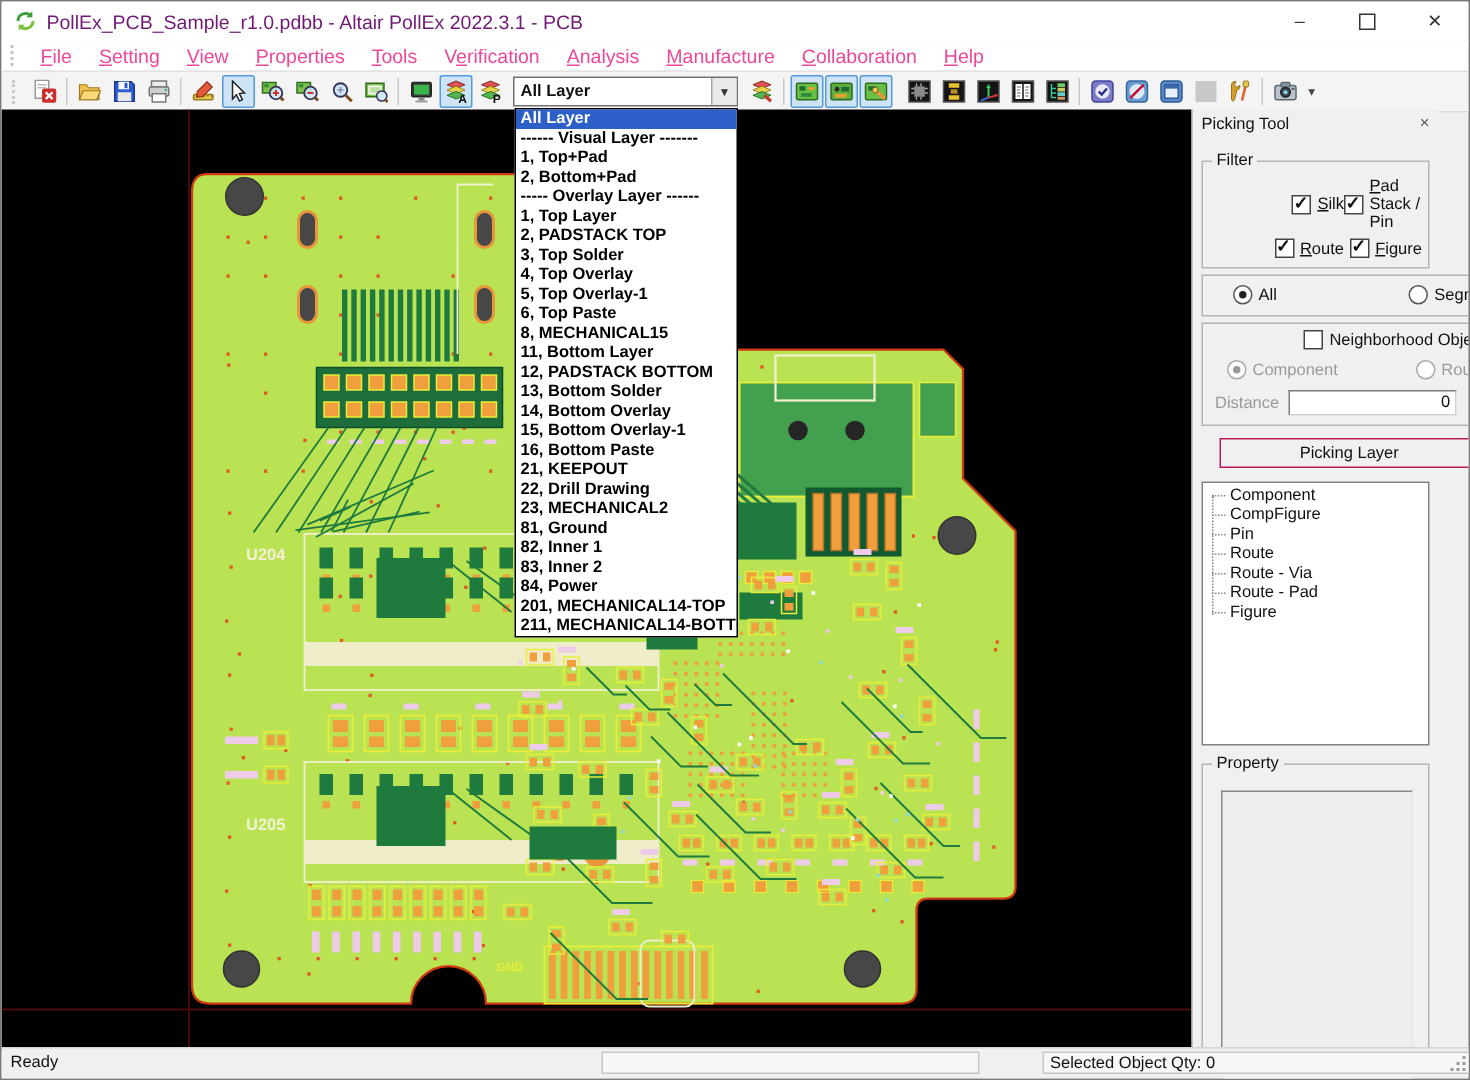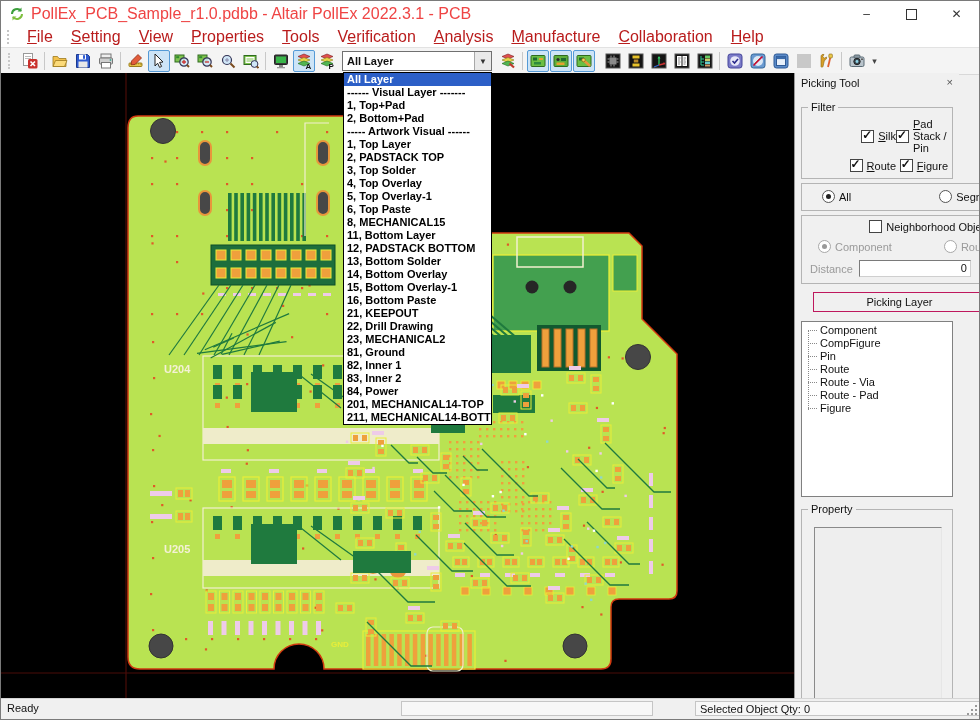--- a/index.html
+++ b/index.html
@@ -3,29 +3,29 @@
 <meta charset="utf-8">
 <style>
   html,body{margin:0;padding:0;background:#666;}
   #window{position:relative;width:980px;height:720px;background:#f0f0f0;overflow:hidden;
     font-family:"Liberation Sans",sans-serif;font-size:12px;color:#111;
     border:1px solid #7a7a7a;box-sizing:border-box;}
   
   #titlebar{position:absolute;left:0;top:0;right:0;height:26px;background:#fff;
     display:flex;align-items:center;border-bottom:1px solid #e8e8e8;}
   #titlebar .appicon{width:16px;height:16px;margin:0 6px 0 8px;}
-  #titlebar .title{font-size:16px;color:#ef4444;}
+  #titlebar .title{font-size:13px;color:#701a75;}
   #titlebar .spacer{flex:1;}
   .wbtn{width:45px;height:26px;display:flex;align-items:center;justify-content:center;color:#333;font-size:12px;}
   .wbtn .mbox{width:9px;height:9px;border:1px solid #333;display:block;}
   
   #menubar{position:absolute;left:0;top:26px;right:0;height:20px;background:#fff;
     display:flex;align-items:center;padding-left:2px;}
   #menubar .grip{width:5px;height:14px;border-left:2px dotted #c5c5c5;margin:0 4px;}
-  .menu-item{padding:2px 9px;font-size:16px;color:#b91c1c;}
+  .menu-item{padding:2px 9px;font-size:13px;color:#ec4899;}
   .u{text-decoration:underline;}
   
   #toolbar{position:absolute;left:0;top:46px;right:0;height:26px;background:#f4f4f4;
     border-top:1px solid #e2e2e2;border-bottom:1px solid #d8d8d8;display:flex;align-items:center;padding-left:4px;}
   #toolbar .grip{width:5px;height:16px;border-left:2px dotted #c8c8c8;margin:0 3px;}
   .tbtn{width:22px;height:22px;margin:0 0.5px;display:flex;align-items:center;justify-content:center;
     border:1px solid transparent;border-radius:2px;box-sizing:border-box;}
   .tbtn.active{background:#cde4f7;border-color:#559ad6;}
   .tbtn svg{display:block;}
   .tsep{width:1px;height:18px;background:#c8c8c8;margin:0 3px;}
@@ -1163,21 +1163,21 @@
           <text x="330" y="574" font-size="8" font-weight="bold" font-family="Liberation Sans, sans-serif" fill="#e9ee39">GND</text>
         </g>
       </svg>
     </div>
 
   <div id="layer-list" style="left: 342px; top: 71px; width: 149px;">
       <div class="ddrow sel">All Layer</div>
       <div class="ddrow">------ Visual Layer -------</div>
       <div class="ddrow">1, Top+Pad</div>
       <div class="ddrow">2, Bottom+Pad</div>
-      <div class="ddrow">----- Artwork Visual ------</div>
+      <div class="ddrow">----- Overlay Layer ------</div>
       <div class="ddrow">1, Top Layer</div>
       <div class="ddrow">2, PADSTACK TOP</div>
       <div class="ddrow">3, Top Solder</div>
       <div class="ddrow">4, Top Overlay</div>
       <div class="ddrow">5, Top Overlay-1</div>
       <div class="ddrow">6, Top Paste</div>
       <div class="ddrow">8, MECHANICAL15</div>
       <div class="ddrow">11, Bottom Layer</div>
       <div class="ddrow">12, PADSTACK BOTTOM</div>
       <div class="ddrow">13, Bottom Solder</div>

